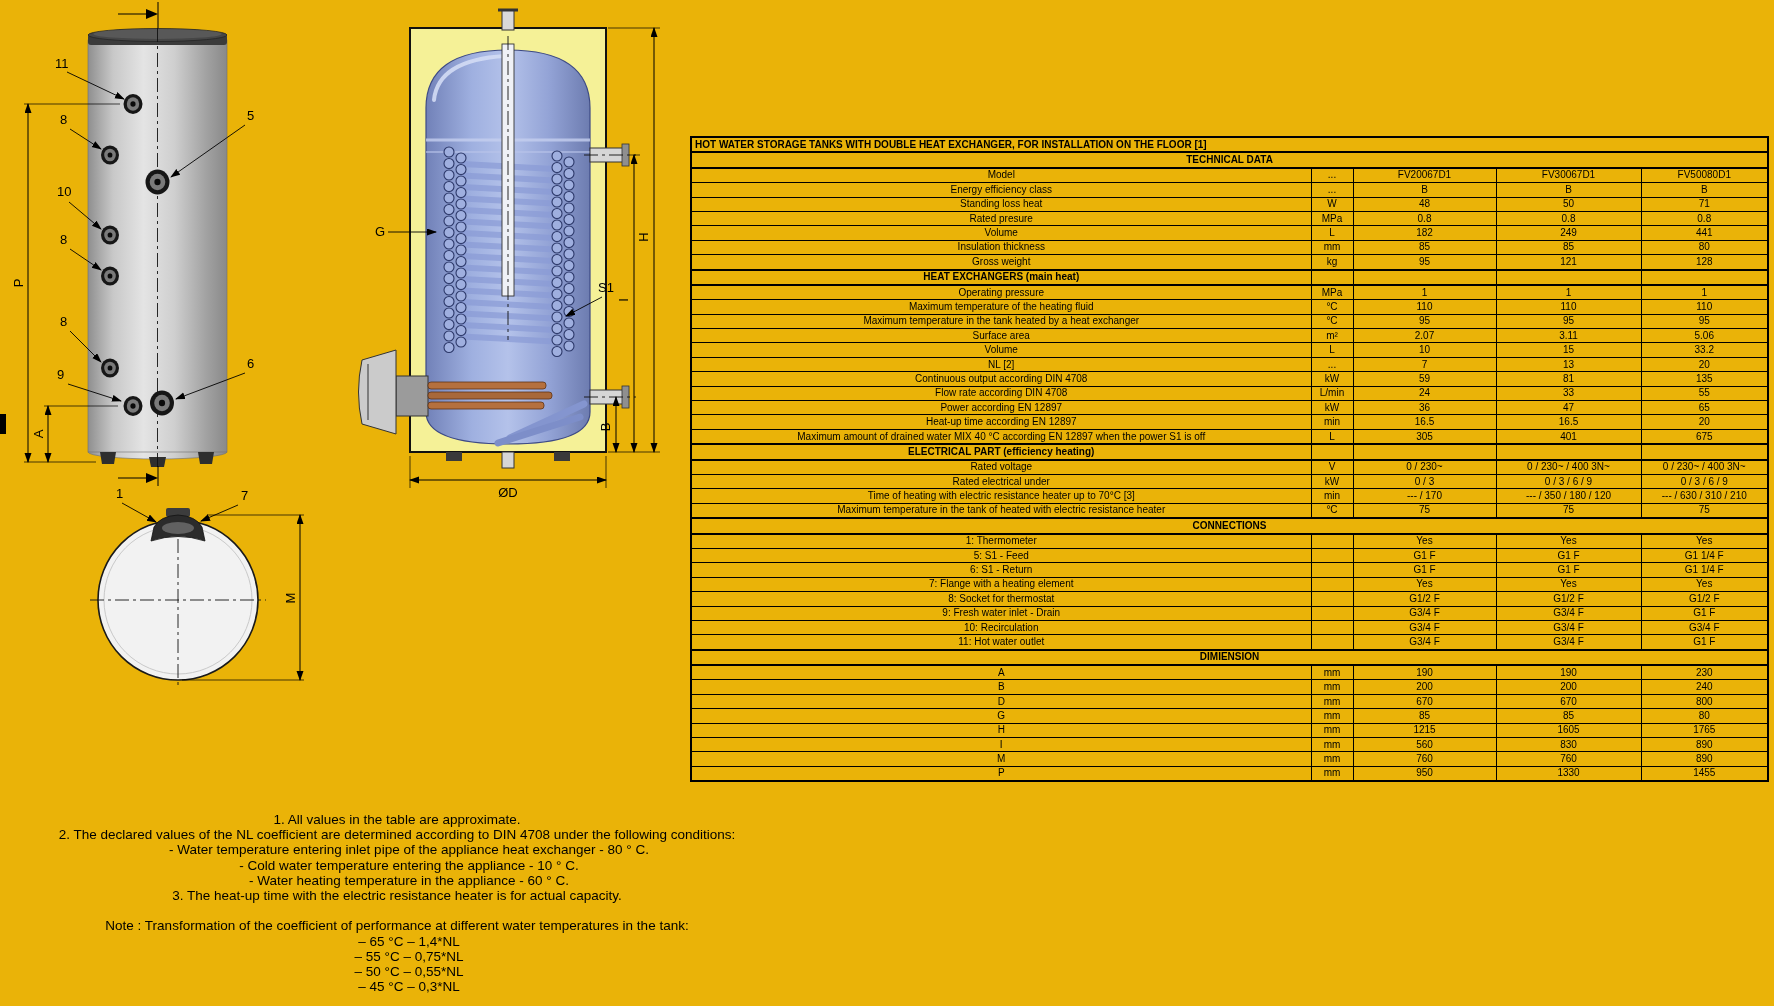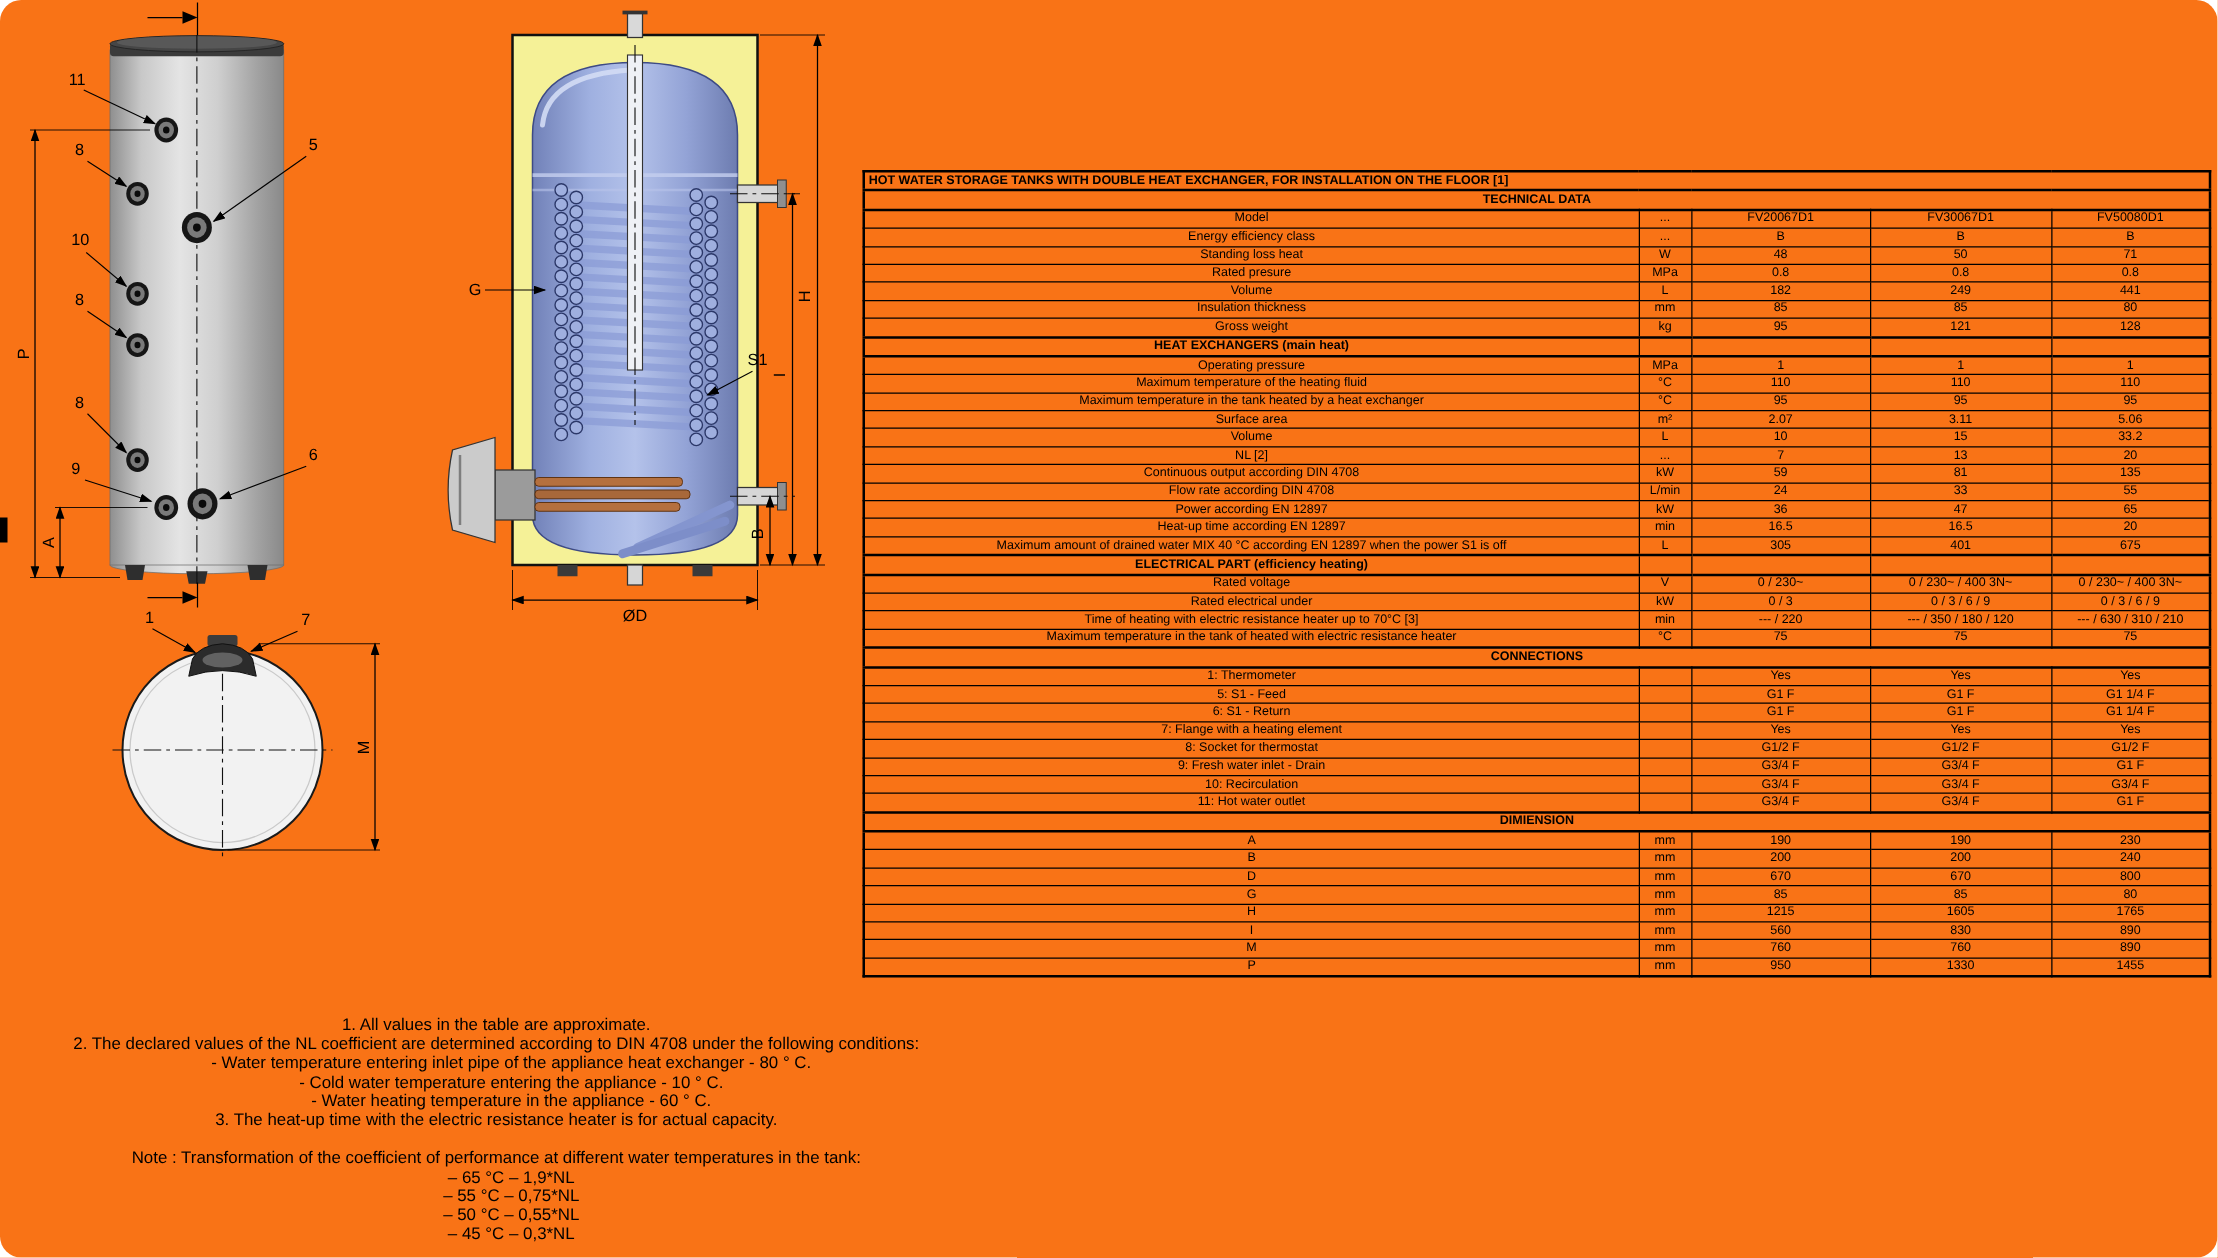--- a/index.html
+++ b/index.html
@@ -1,18 +1,18 @@
 <!DOCTYPE html>
 <html><head>
 <meta charset="utf-8">
 <style>
   html,body{margin:0;padding:0;background:#fff;}
   body{width:1774px;height:1006px;position:relative;overflow:hidden;
        font-family:"Liberation Sans", sans-serif;color:#000;}
-  #stage{position:absolute;left:0;top:0;width:1774px;height:1006px;background:#f97316;border-radius:17px;}
+  #stage{position:absolute;left:0;top:0;width:1774px;height:1006px;background:#eab308;}
   svg#drawing{position:absolute;left:0;top:0;}
 
   
   #tablewrap{position:absolute;left:690px;top:136px;width:1077px;}
   table.spec{border-collapse:collapse;width:100%;table-layout:fixed;border:2px solid #000;}
   table.spec td{border:1px solid #000;height:13.4px;padding:0 3px;font-size:10px;
                 line-height:12px;overflow:hidden;white-space:nowrap;}
   td.title{font-weight:bold;font-size:10.5px;border-bottom:2px solid #000;}
   tr.sec td{font-weight:bold;border-top:2px solid #000;border-bottom:2px solid #000;}
   td.lab{text-align:center;}
@@ -517,21 +517,21 @@
           <tr>
             <td class="lab">Rated electrical under</td>
             <td class="unit">kW</td>
             <td class="val">0 / 3</td>
             <td class="val">0 / 3 / 6 / 9</td>
             <td class="val">0 / 3 / 6 / 9</td>
           </tr>
           <tr>
             <td class="lab">Time of heating with electric resistance heater up to 70°C [3]</td>
             <td class="unit">min</td>
-            <td class="val">--- / 220</td>
+            <td class="val">--- / 170</td>
             <td class="val">--- / 350 / 180 / 120</td>
             <td class="val">--- / 630 / 310 / 210</td>
           </tr>
           <tr>
             <td class="lab">Maximum temperature in the tank of heated with electric resistance heater</td>
             <td class="unit">°C</td>
             <td class="val">75</td>
             <td class="val">75</td>
             <td class="val">75</td>
           </tr>
@@ -659,19 +659,19 @@
 
   <div id="footnotes">
       <div class="fl">1. All values in the table are approximate.</div>
       <div class="fl">2. The declared values of the NL coefficient are determined according to DIN 4708 under the following conditions:</div>
       <div class="fl ind">- Water temperature entering inlet pipe of the appliance heat exchanger - 80 ° C.</div>
       <div class="fl ind">- Cold water temperature entering the appliance - 10 ° C.</div>
       <div class="fl ind">- Water heating temperature in the appliance - 60 ° C.</div>
       <div class="fl">3. The heat-up time with the electric resistance heater is for actual capacity.</div>
       <div class="fl">&nbsp;</div>
       <div class="fl">Note : Transformation of the coefficient of performance at different water temperatures in the tank:</div>
-      <div class="fl ind">– 65 °C – 1,9*NL</div>
+      <div class="fl ind">– 65 °C – 1,4*NL</div>
       <div class="fl ind">– 55 °C – 0,75*NL</div>
       <div class="fl ind">– 50 °C – 0,55*NL</div>
       <div class="fl ind">– 45 °C – 0,3*NL</div>
     </div>
 
 </div>
 
 </body></html>

